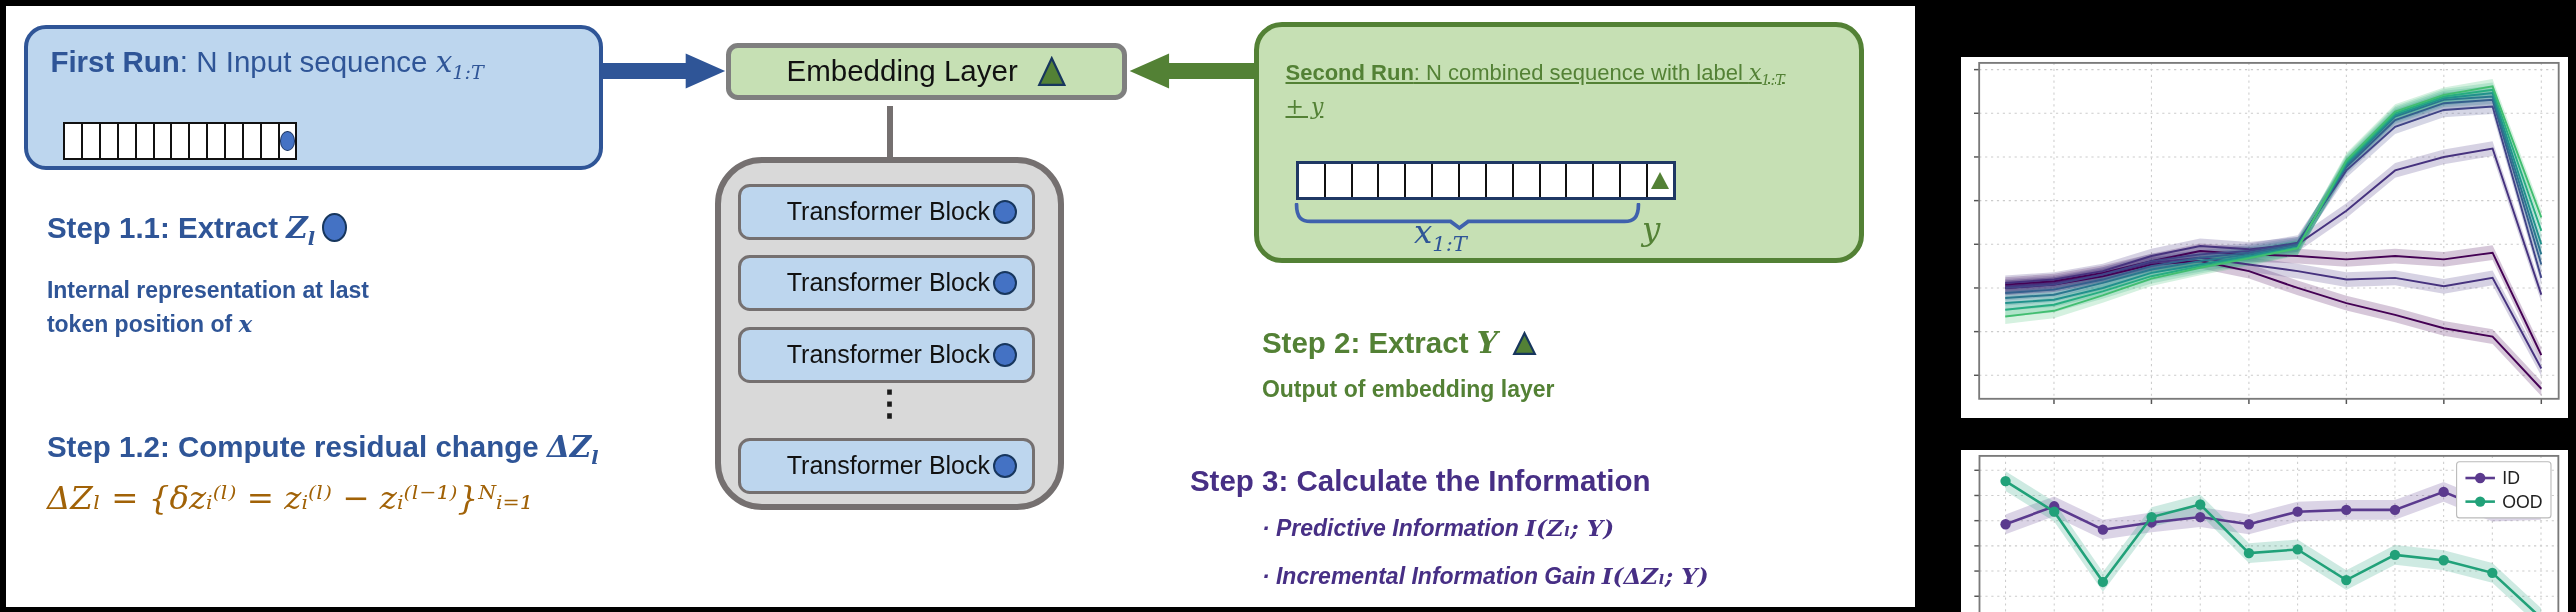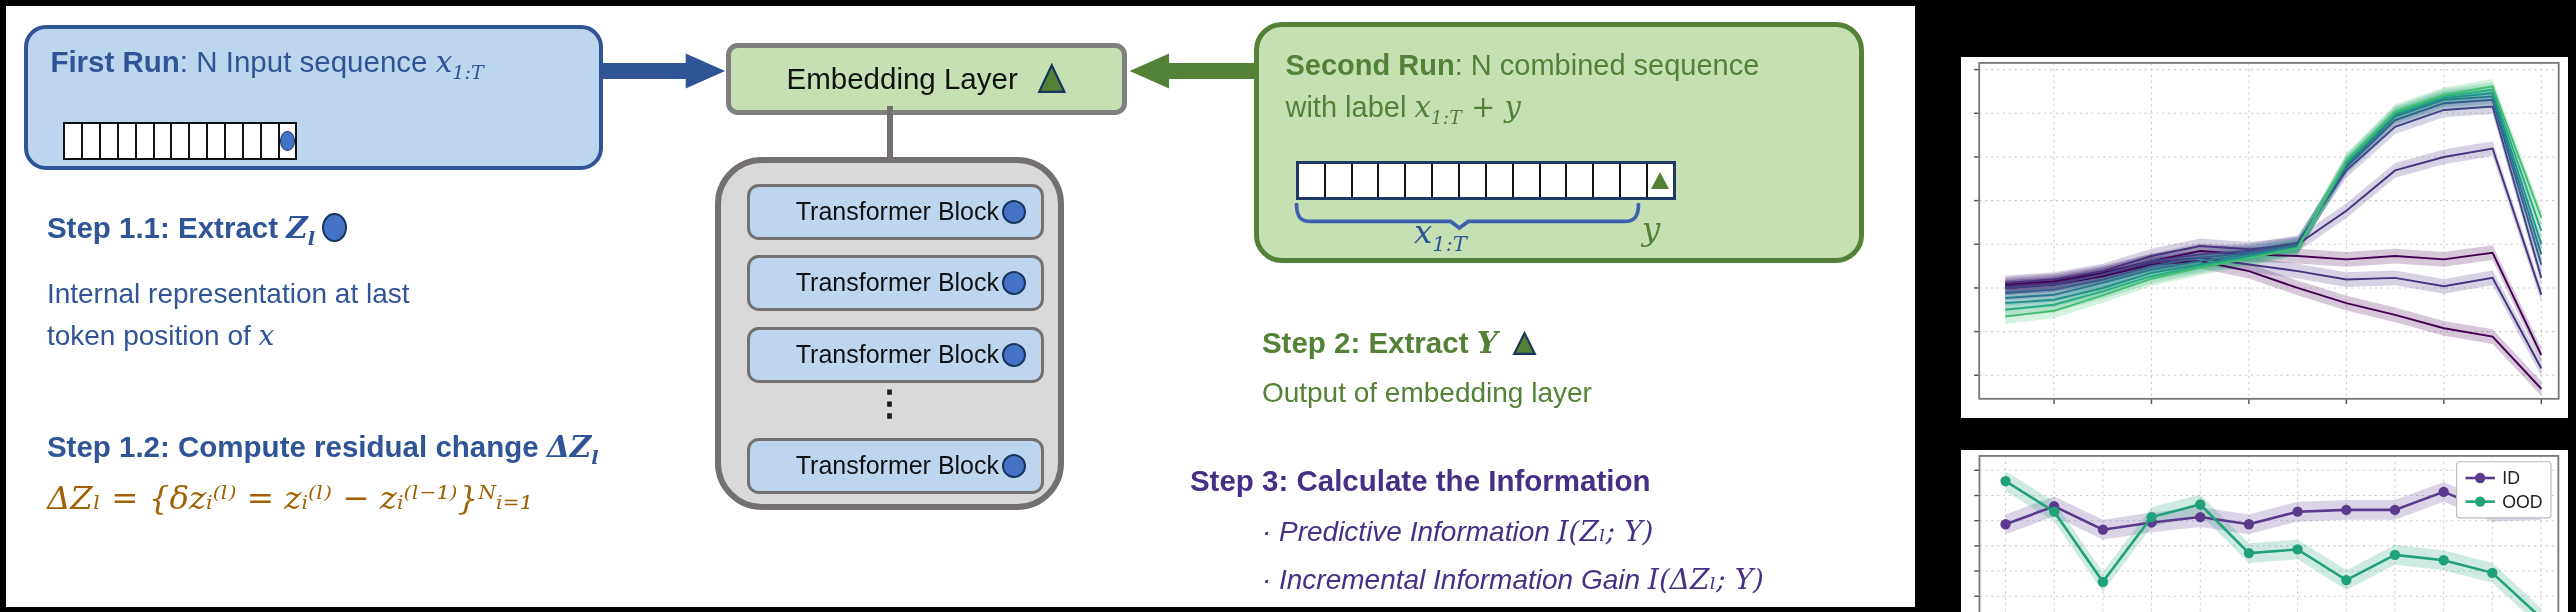--- a/index.html
+++ b/index.html
@@ -6,29 +6,29 @@
   .canvas{position:relative;width:2576px;height:612px;background:#000;overflow:hidden;
           font-family:"Liberation Sans",sans-serif;}
   .diagram{position:absolute;left:5.9px;top:5.9px;width:1909px;height:601px;background:#ffffff;}
 
   
   .first-run-box{position:absolute;left:18.5px;top:19px;width:579px;height:145px;
     background:#bdd6ee;border:4.4px solid #2f5597;border-radius:22px;box-sizing:border-box;}
   .first-run-title{position:absolute;left:22px;top:16.3px;font-size:29.5px;color:#2f5597;white-space:nowrap;}
   .second-run-box{position:absolute;left:1248px;top:16.3px;width:610px;height:241px;
     background:#c6e0b4;border:5.2px solid #538135;border-radius:28px;box-sizing:border-box;}
-  .second-run-title{position:absolute;left:26.6px;top:17px;width:510px;font-size:29px;
-    line-height:1.45;color:#538135;}
-  .embed-box{position:absolute;left:720px;top:37px;width:401px;height:72px;background:#c6e0b4;
+  .second-run-title{position:absolute;left:26.6px;top:30px;width:510px;font-size:22px;
+    line-height:1.45;color:#538135;text-decoration:underline;}
+  .embed-box{position:absolute;left:720px;top:37px;width:401px;height:57px;background:#c6e0b4;
     border:5.2px solid #7f7f7f;border-radius:11.8px;box-sizing:border-box;
     display:flex;align-items:center;justify-content:center;gap:19px;}
   .embed-label{font-size:29.5px;color:#111;}
   .tcontainer{position:absolute;left:709px;top:151px;width:349px;height:353px;background:#d9d9d9;
     border:6.6px solid #757070;border-radius:47px;box-sizing:border-box;}
-  .tblock{position:absolute;left:26px;width:297px;height:56px;background:#bdd6ee;
+  .tblock{position:absolute;left:17px;width:297px;height:56px;background:#bdd6ee;
     border:3.7px solid #757070;border-radius:11.8px;box-sizing:border-box;
     display:flex;align-items:center;justify-content:center;gap:3px;padding-left:31px;}
   .tblock-label{font-size:25px;color:#111;}
   .ellipsis{position:absolute;left:0;right:0;top:222px;text-align:center;
     font-size:35px;font-weight:700;color:#1a1a1a;line-height:1;}
   .connector{position:absolute;left:881px;top:100px;width:6.6px;height:53px;background:#757070;}
 
   
   .strip{position:absolute;display:flex;background:#fff;}
   .strip-first{left:35px;top:93px;width:230px;height:34px;border:2.2px solid #111;}
@@ -39,21 +39,21 @@
   .cell-triangle{width:0;height:0;border-left:9.6px solid transparent;
     border-right:9.6px solid transparent;border-bottom:17.7px solid #538135;}
 
   
   .b{font-weight:700;}
   .math{font-family:"DejaVu Serif",serif;font-style:italic;}
   sub{font-size:65%;}
   .step{position:absolute;white-space:nowrap;}
   .blue{color:#2f5597;} .green{color:#538135;} .purple{color:#472f85;}
   .step-title{font-size:29.5px;font-weight:700;}
-  .step-body{font-size:28px;line-height:1.5;}
+  .step-body{font-size:23px;line-height:1.5;font-weight:bold;}
   .formula{font-size:32.5px;font-family:"DejaVu Serif",serif;font-style:italic;color:#a16207;}
   .dot-icon{display:inline-block;width:20.7px;height:25px;background:#4472c4;border:2.2px solid #17365d;
     border-radius:50%;vertical-align:-4.4px;margin-left:7.4px;}
   .blk-circle{width:20px;height:20px;background:#4472c4;border:2.2px solid #17365d;border-radius:50%;}
   .brace-label{position:absolute;font-size:32.5px;}
   .chart-panel{position:absolute;background:#fff;margin-top:48px;}
 </style>
 </head>
 <body>
 

